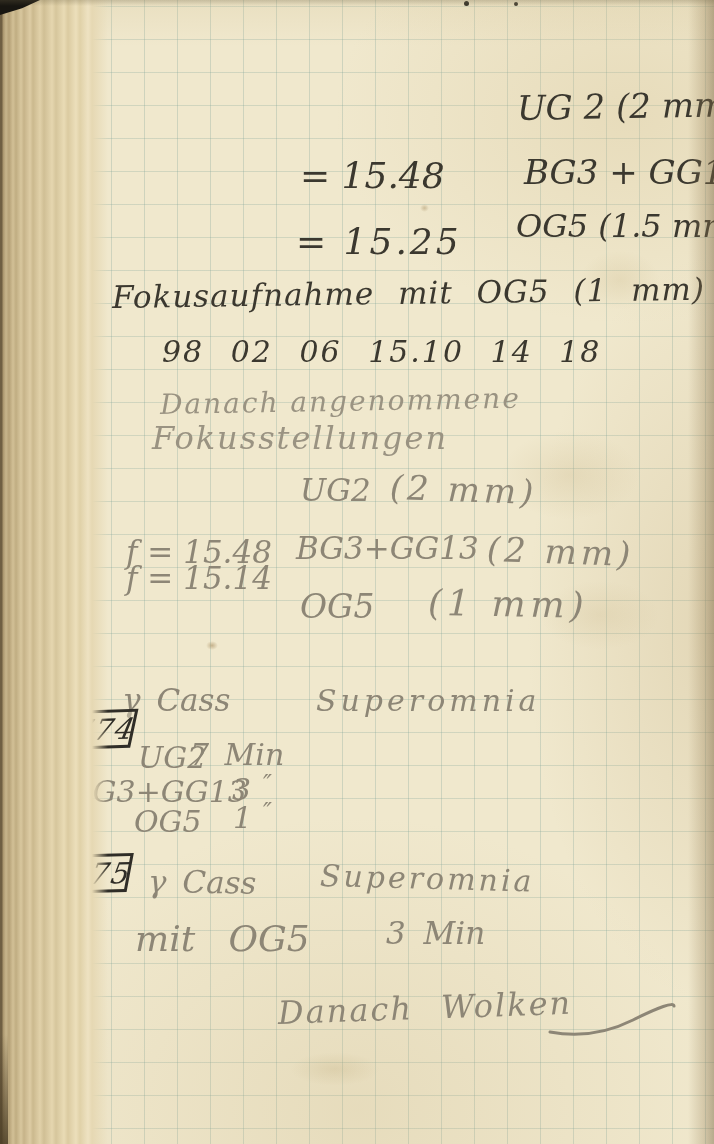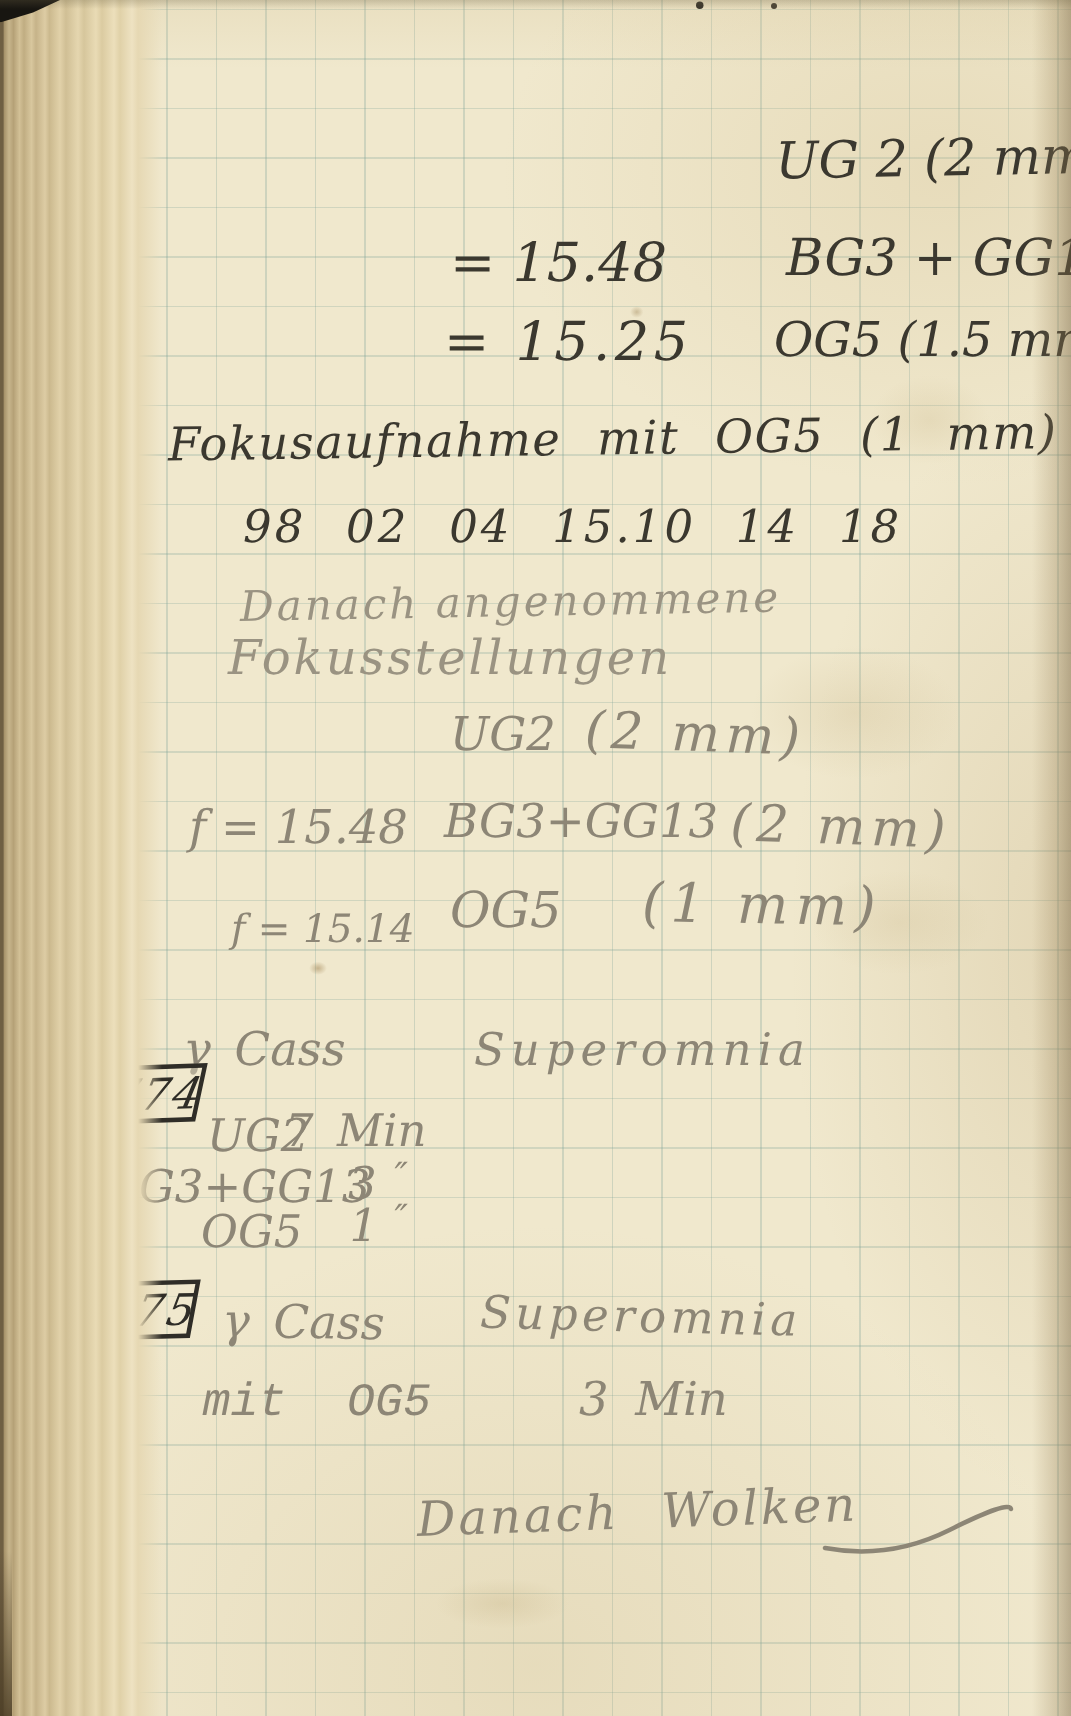--- a/index.html
+++ b/index.html
@@ -80,50 +80,50 @@
     display:flex;align-items:center;justify-content:center;
     font-size:29px;font-style:italic;color:#2f2d27;letter-spacing:2px;
     transform:skewX(-14deg) rotate(-2deg);background:rgba(240,232,205,0.4);
   }
   #box1775{transform:skewX(-12deg) rotate(-1.5deg);}
   
   #l1v{left:268px;top:92px;font-size:36px;}
   #l1f{left:517px;top:90px;font-size:34px;transform:rotate(-1deg);}
   #l2v{left:300px;top:156px;font-size:36px;}
   #l2f{left:524px;top:154px;font-size:34px;}
-  #l3v{left:296px;top:209px;font-size:36px;letter-spacing:3px;}
+  #l3v{left:296px;top:222px;font-size:36px;letter-spacing:3px;}
   #l3f{left:516px;top:209px;font-size:32px;}
   #l4{left:112px;top:280px;font-size:31px;letter-spacing:1px;word-spacing:13px;transform:rotate(-0.8deg);}
   #l5{left:162px;top:335px;font-size:30px;letter-spacing:2px;word-spacing:15px;}
   #h1{left:160px;top:390px;font-size:28px;letter-spacing:2px;transform:rotate(-1deg);}
   #h2{left:152px;top:421px;font-size:32px;letter-spacing:2px;}
   #p1v{left:126px;top:477px;font-size:31px;}
   #p1f{left:300px;top:473px;font-size:31px;}
   #p1a{left:390px;top:469px;font-size:34px;letter-spacing:4px;transform:rotate(2deg);}
   #p2v{left:126px;top:535px;font-size:31px;}
   #p2f{left:296px;top:531px;font-size:31px;}
   #p2a{left:487px;top:531px;font-size:34px;letter-spacing:4px;transform:rotate(2deg);}
-  #p3v{left:126px;top:606px;font-size:26px;margin-left:28px;}
+  #p3v{left:126px;top:561px;font-size:31px;}
   #p3f{left:300px;top:589px;font-size:33px;}
   #p3a{left:428px;top:583px;font-size:36px;letter-spacing:5px;transform:rotate(1deg);}
   #t1{left:122px;top:683px;font-size:31px;word-spacing:6px;}
   #e1{left:316px;top:684px;font-size:30px;letter-spacing:4px;}
   #box1774{left:56px;top:710px;}
   #x1f{left:138px;top:741px;font-size:30px;}
   #x1d{left:190px;top:738px;font-size:30px;word-spacing:6px;}
   #x2f{left:70px;top:775px;font-size:30px;}
   #x2d{left:232px;top:773px;font-size:30px;}
   #x2q{left:263px;top:771px;font-size:24px;}
   #x3f{left:134px;top:805px;font-size:30px;}
   #x3d{left:233px;top:801px;font-size:30px;}
   #x3q{left:263px;top:799px;font-size:24px;}
   #box1775{left:52px;top:854px;}
   #t2{left:148px;top:864px;font-size:31px;word-spacing:6px;transform:rotate(1deg);}
   #e2{left:320px;top:859px;font-size:30px;letter-spacing:3px;transform:rotate(1.5deg);}
-  #n2{left:135px;top:919px;font-size:31px;word-spacing:22px;font-family:Liberation Mono, monospace;}
+  #n2{left:135px;top:919px;font-size:36px;word-spacing:22px;}
   #d2{left:350px;top:916px;font-size:31px;word-spacing:8px;margin-left:36px;}
   #close{left:278px;top:996px;font-size:32px;letter-spacing:2px;word-spacing:16px;transform:rotate(-2deg);}
   #flourish{position:absolute;left:548px;top:998px;}
 </style>
 </head>
 <body>
 
 <div class="scan">
 
   <div class="grid"></div>
@@ -138,21 +138,21 @@
   <div class="stain k1"></div>
   <div class="stain k2"></div>
 
   <span class="hw ink" id="l1f">UG 2 (2 mm)</span>
   <span class="hw ink" id="l2v">= 15.48</span>
   <span class="hw ink" id="l2f">BG3 + GG13</span>
   <span class="hw ink" id="l3v">= 15.25</span>
   <span class="hw ink" id="l3f">OG5 (1.5 mm)</span>
 
   <span class="hw ink" id="l4">Fokusaufnahme mit OG5 (1 mm)</span>
-  <span class="hw ink" id="l5">98 02 04 15.10 14 18</span>
+  <span class="hw ink" id="l5">98 02 06 15.10 14 18</span>
 
   <span class="hw pencil-light" id="h1">Danach angenommene</span>
   <span class="hw pencil-light" id="h2">Fokusstellungen</span>
 
   <span class="hw pencil" id="p1f">UG2</span>
   <span class="hw pencil" id="p1a">(2 mm)</span>
   <span class="hw pencil" id="p2v">f = 15.48</span>
   <span class="hw pencil" id="p2f">BG3+GG13</span>
   <span class="hw pencil" id="p2a">(2 mm)</span>
   <span class="hw pencil" id="p3v">f = 15.14</span>

